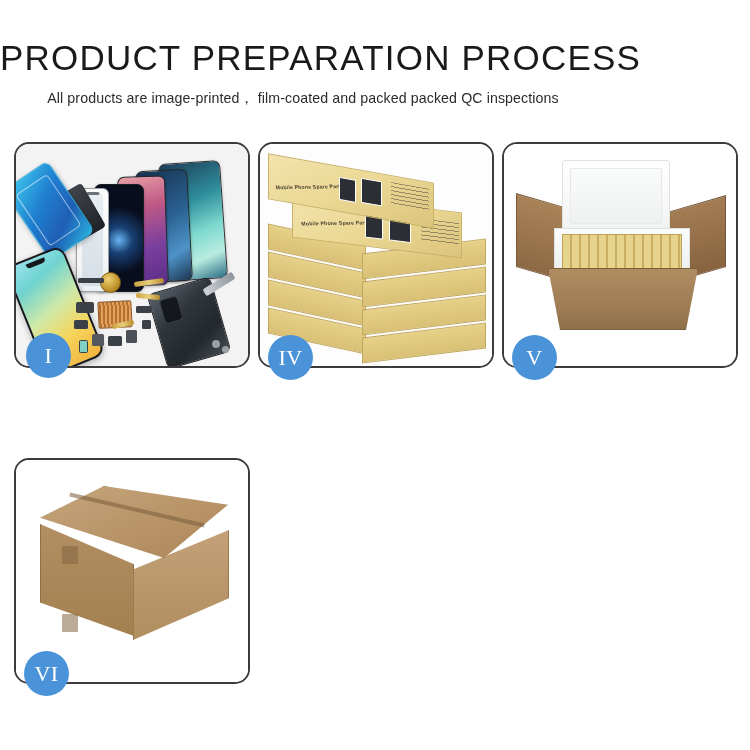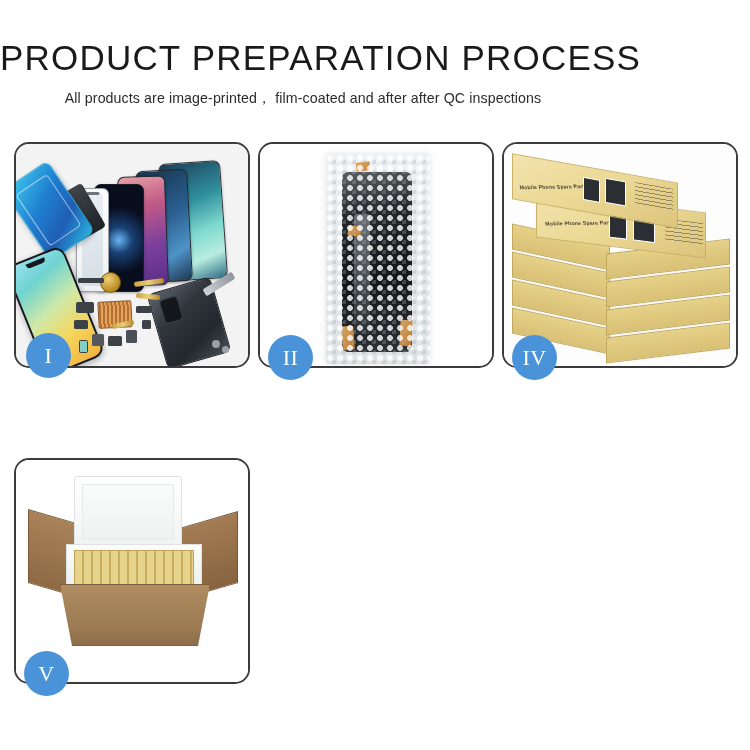--- a/index.html
+++ b/index.html
@@ -439,21 +439,21 @@
     border-radius: 1px;
   }
 </style>
 </head>
 <body>
 
 <div class="page">
 
   <div class="header">
     <div class="page-title">PRODUCT PREPARATION PROCESS</div>
-    <div class="page-subtitle">All products are image-printed， film-coated and after after QC inspections</div>
+    <div class="page-subtitle">All products are image-printed， film-coated and packed packed QC inspections</div>
   </div>
 
   <div class="grid">
 
     <div class="panel">
       <div class="panel-inner">
         <div class="p1-bg"></div>
 
         <div class="ph ph-a"></div>
         <div class="ph ph-b"></div>
@@ -486,34 +486,20 @@
         <div class="part" style="left:63px;top:196px;width:9px;height:13px;background:#7fd0c6;border:1px solid #3a4045;"></div>
         <div class="part" style="left:196px;top:196px;width:8px;height:8px;border-radius:50%;background:#9aa0a6;"></div>
         <div class="part" style="left:206px;top:202px;width:7px;height:7px;border-radius:50%;background:#9aa0a6;"></div>
         <div class="flex-cable" style="left:118px;top:136px;width:30px;transform:rotate(-8deg);"></div>
         <div class="flex-cable" style="left:120px;top:150px;width:24px;transform:rotate(6deg);"></div>
         <div class="flex-cable" style="left:96px;top:178px;width:22px;transform:rotate(-12deg);"></div>
       </div>
       <div class="badge b1">I</div>
     </div>
 
-    <div class="panel">
-      <div class="panel-inner">
-        <div class="p2-bg"></div>
-        <div class="bubble-bag">
-          <div class="bag-item"></div>
-          <div class="tape" style="left:30px;top:8px;width:14px;height:9px;transform:rotate(-6deg);"></div>
-          <div class="tape" style="left:22px;top:72px;width:13px;height:10px;transform:rotate(10deg);"></div>
-          <div class="tape" style="left:16px;top:172px;width:12px;height:24px;transform:rotate(-4deg);"></div>
-          <div class="tape" style="left:74px;top:166px;width:12px;height:26px;transform:rotate(3deg);"></div>
-          <div class="bubbles"></div>
-        </div>
-      </div>
-      <div class="badge">II</div>
-    </div>
 
 
     <div class="panel">
       <div class="panel-inner">
         <div class="p4-bg"></div>
         <div class="stack">
 
           <div class="sbox-side" style="left:4px;top:76px;width:98px;height:26px;transform:skewY(12deg);"></div>
           <div class="sbox-side" style="left:4px;top:104px;width:98px;height:26px;transform:skewY(12deg);"></div>
           <div class="sbox-side" style="left:4px;top:132px;width:98px;height:26px;transform:skewY(12deg);"></div>
@@ -548,15 +534,27 @@
         <div class="c5-flapL"></div>
         <div class="c5-flapR"></div>
         <div class="c5-foamlid"></div>
         <div class="c5-foambox"></div>
         <div class="c5-goods"></div>
         <div class="c5-body"></div>
       </div>
       <div class="badge">V</div>
     </div>
 
+    <div class="panel">
+      <div class="panel-inner">
+        <div class="p6-bg"></div>
+        <div class="c6-left"></div>
+        <div class="c6-right"></div>
+        <div class="c6-top"></div>
+        <div class="c6-seam"></div>
+        <div class="c6-tape" style="left:46px;top:86px;width:16px;height:18px;"></div>
+        <div class="c6-tape" style="left:46px;top:154px;width:16px;height:18px;"></div>
+      </div>
+      <div class="badge">VI</div>
+    </div>
 
   </div>
 </div>
 
 </body></html>

